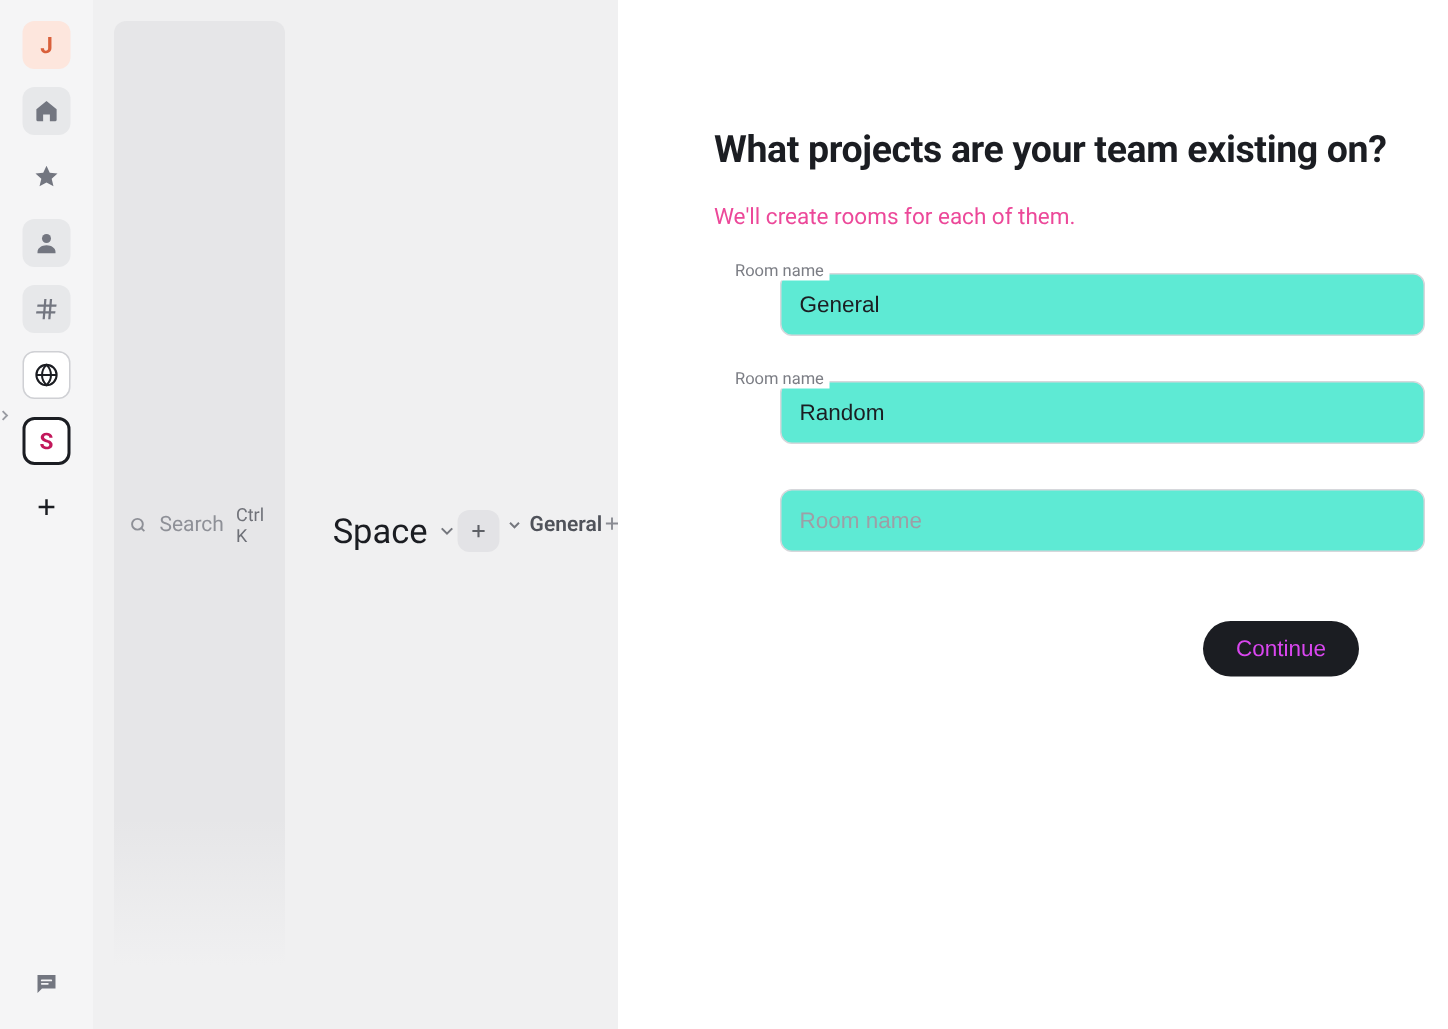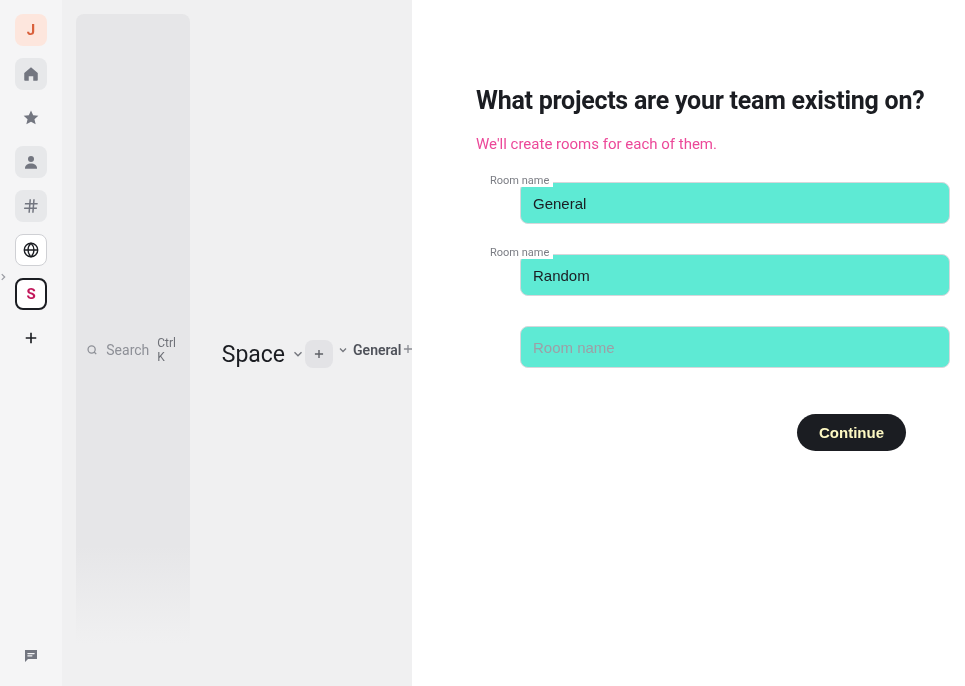--- a/index.html
+++ b/index.html
@@ -48,21 +48,21 @@
   
   .main { flex: 1; background: #fff; padding: 86px 10px 0 64px; }
   .main h2 { font-size: 25px; font-weight: 700; margin-bottom: 18px; letter-spacing: -.01em; }
   .main p.sub { font-size: 15px; color: #ec4899; line-height: 1.55; margin-bottom: 2px; }
   .fields { margin-top: 26px; display: flex; flex-direction: column; gap: 30px; width: 430px; }
   .field { position: relative; }
   .field input { width: 100%; height: 42px; border: 1px solid #d6d7db; border-radius: 8px; padding: 0 12px; font-size: 15px; color: #1b1d22; background: #5eead4; margin-left: 44px; }
   .field input::placeholder { color: #9d9fa6; }
   .field .float { position: absolute; top: -8px; left: 10px; background: #fff; padding: 0 4px; font-size: 11px; color: #7b7d84; }
   .actions { margin-top: 46px; width: 430px; display: flex; justify-content: flex-end; }
-  .continue { background: #1b1d22; color: #fef9c3; border: none; border-radius: 99px; padding: 10px 22px; font-size: 15px; font-weight: 700; cursor: pointer; }
+  .continue { background: #1b1d22; color: #d946ef; border: none; border-radius: 99px; padding: 10px 22px; font-size: 15px; font-weight: 400; cursor: pointer; }
 </style>
 </head>
 <body>
 
 <div class="app">
 
   <div class="rail">
     <div class="avatar-letter">J</div>
 
     <div class="rail-btn bg">

